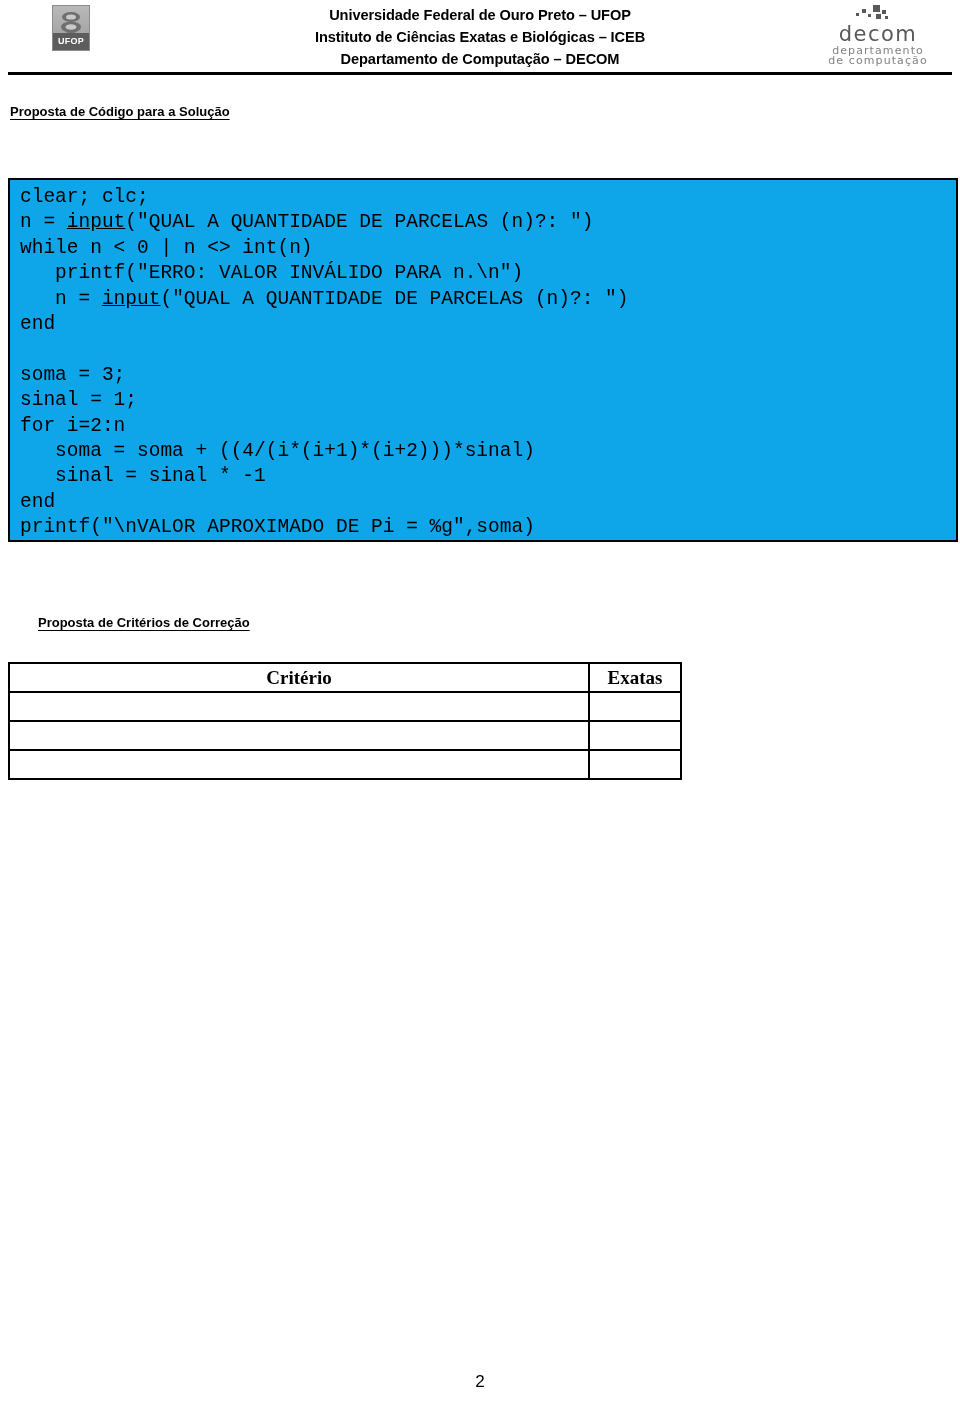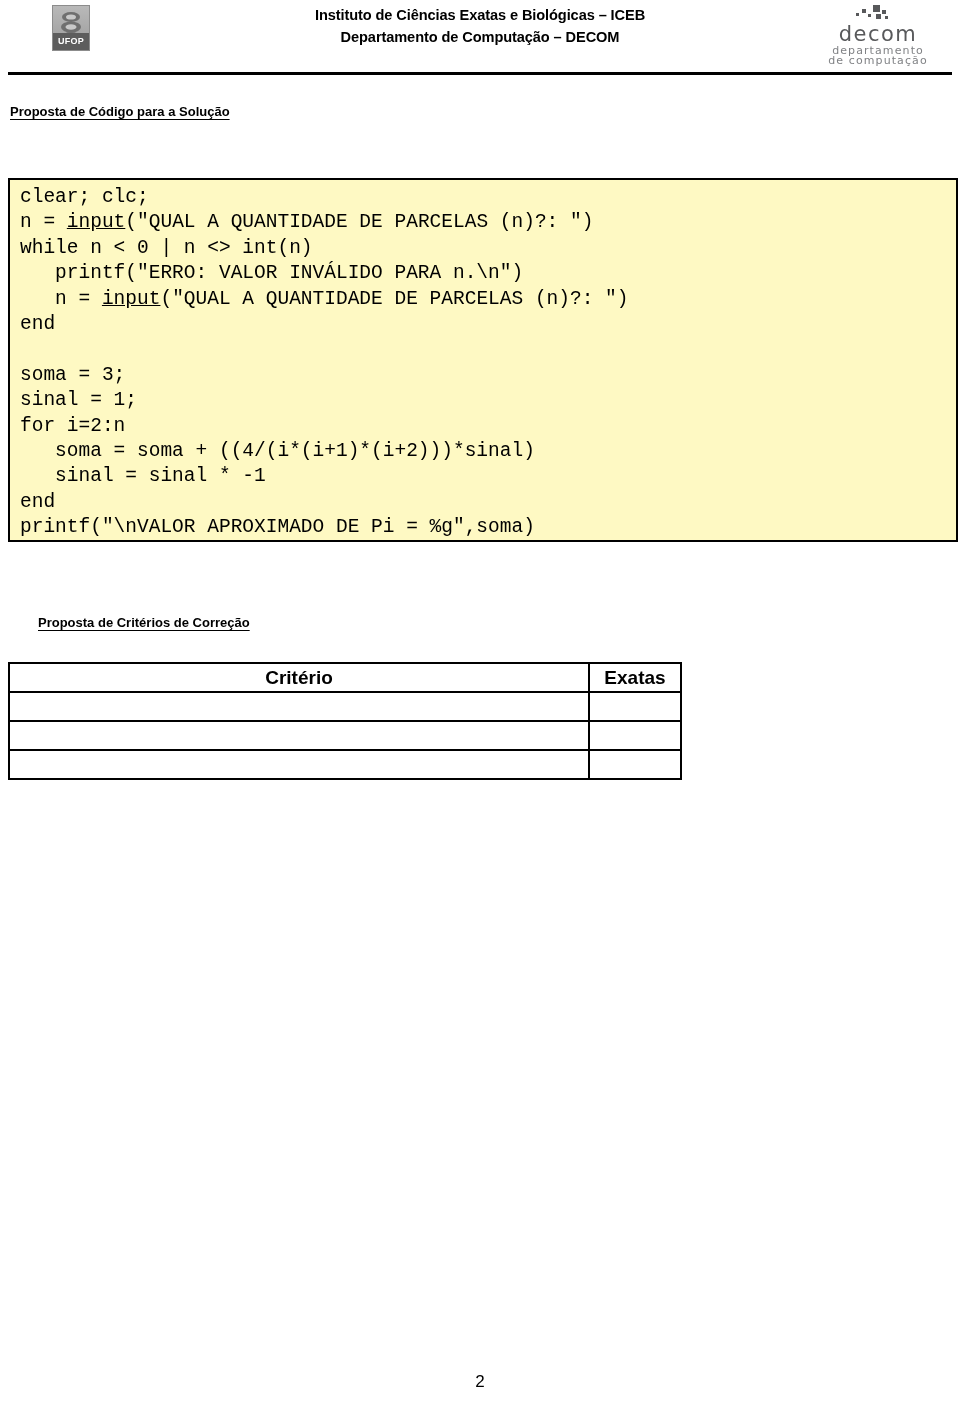--- a/index.html
+++ b/index.html
@@ -138,21 +138,21 @@
 
   
   .code-box {
     position: absolute;
     left: 8px;
     top: 178px;
     width: 950px;
     height: 364px;
     box-sizing: border-box;
     border: 2px solid #000000;
-    background: #fef9c3;
+    background: #0ea5e9;
   }
   .code-text {
     position: absolute;
     left: 10px;
     top: 5px;
     margin: 0;
     font-family: "Liberation Mono", "DejaVu Sans Mono", monospace;
     font-size: 19.5px;
     line-height: 25.4px;
     white-space: pre;
@@ -167,21 +167,21 @@
     left: 8px;
     top: 662px;
     width: 672px;
     border-collapse: collapse;
     table-layout: fixed;
   }
   .criteria-table td, .criteria-table th {
     border: 2px solid #000000;
     height: 29px;
     padding: 0 4px;
-    font-family: Liberation Sans, sans-serif;
+    font-family: Liberation Serif, serif;
     font-size: 19px;
     font-weight: bold;
     text-align: center;
     vertical-align: middle;
     box-sizing: border-box;
   }
   .criteria-table .col-criterio { width: 580px; }
   .criteria-table .col-valor { width: 92px; }
   .criteria-table tr.empty-row td { height: 29px; }
 
@@ -214,20 +214,21 @@
             <ellipse cx="15" cy="28" rx="5" ry="2.6" fill="#c9c9c9"></ellipse>
             <rect x="6" y="34" width="18" height="3"></rect>
             <rect x="8" y="38" width="14" height="2.4"></rect>
           </g>
         </svg>
       </div>
       <div class="ufop-word">UFOP</div>
     </div>
 
     <div class="header-center">
+      <div class="header-line">Universidade Federal de Ouro Preto – UFOP</div>
       <div class="header-line">Instituto de Ciências Exatas e Biológicas – ICEB</div>
       <div class="header-line">Departamento de Computação – DECOM</div>
     </div>
 
     <div class="decom-logo">
       <div class="decom-dots">
         <i style="left:2px;  top:9px;  width:3px; height:3px;"></i>
         <i style="left:8px;  top:5px;  width:4px; height:4px;"></i>
         <i style="left:14px; top:10px; width:3px; height:3px;"></i>
         <i style="left:19px; top:1px;  width:7px; height:7px;"></i>

